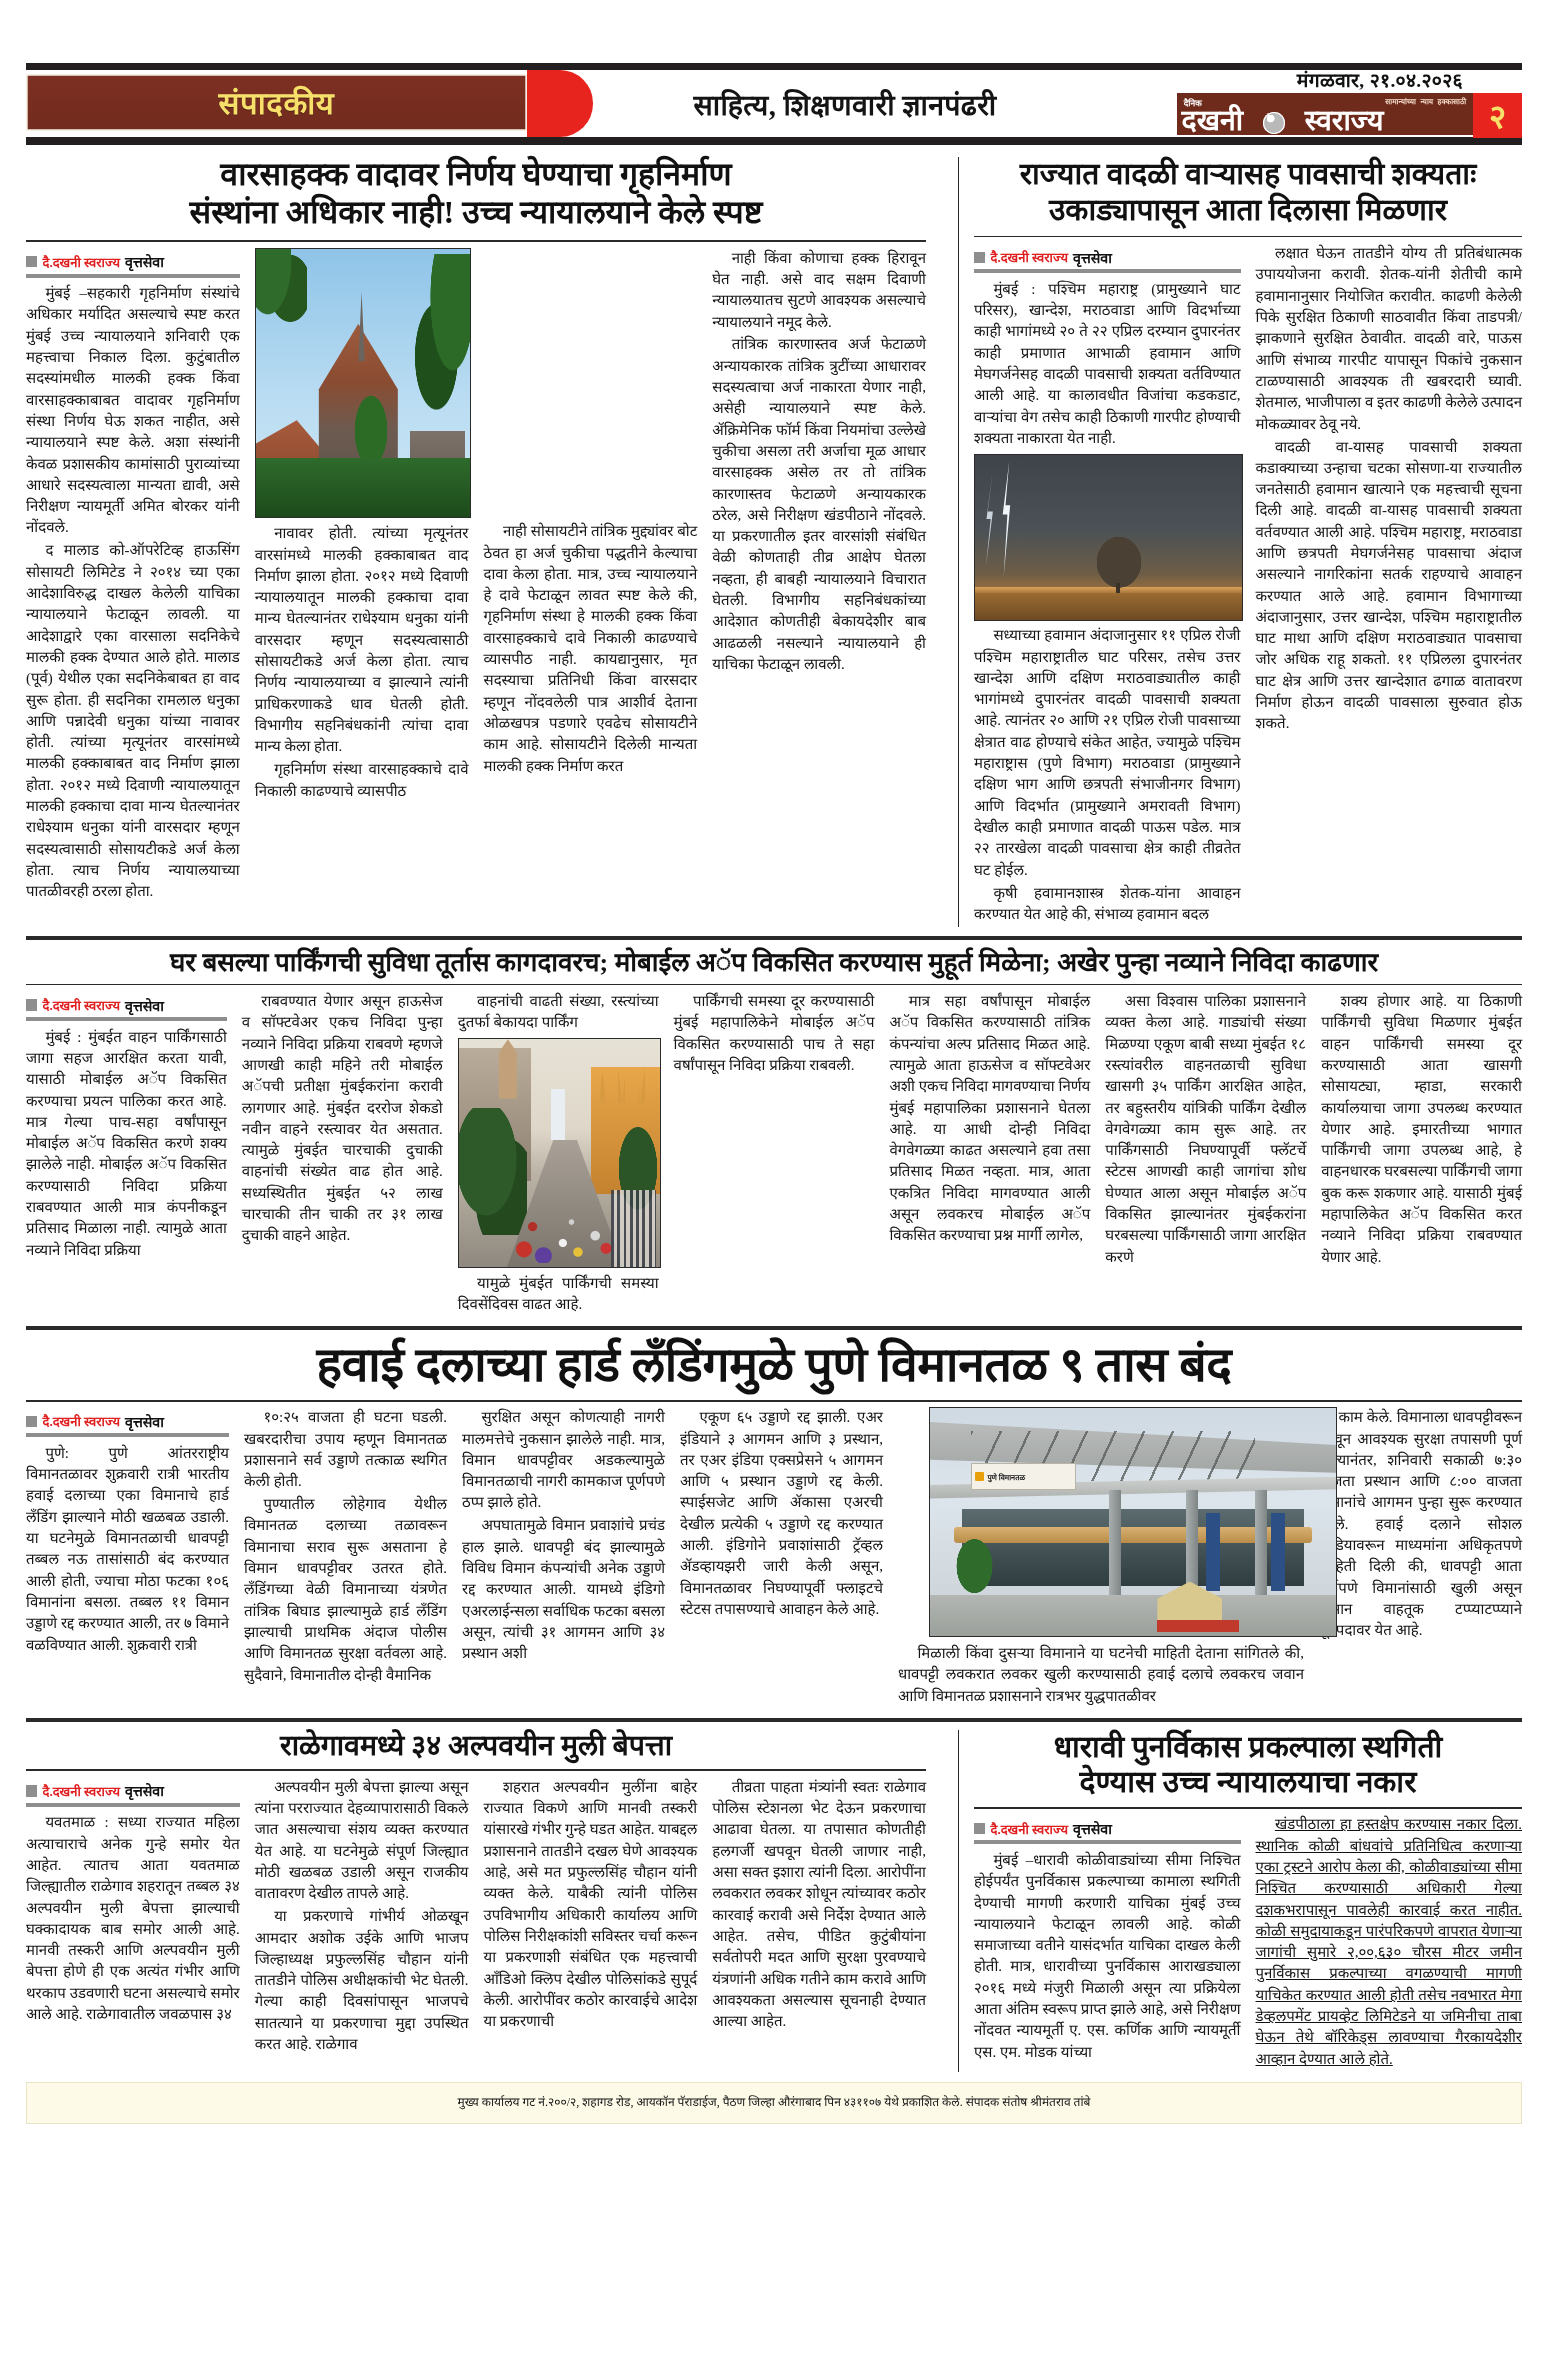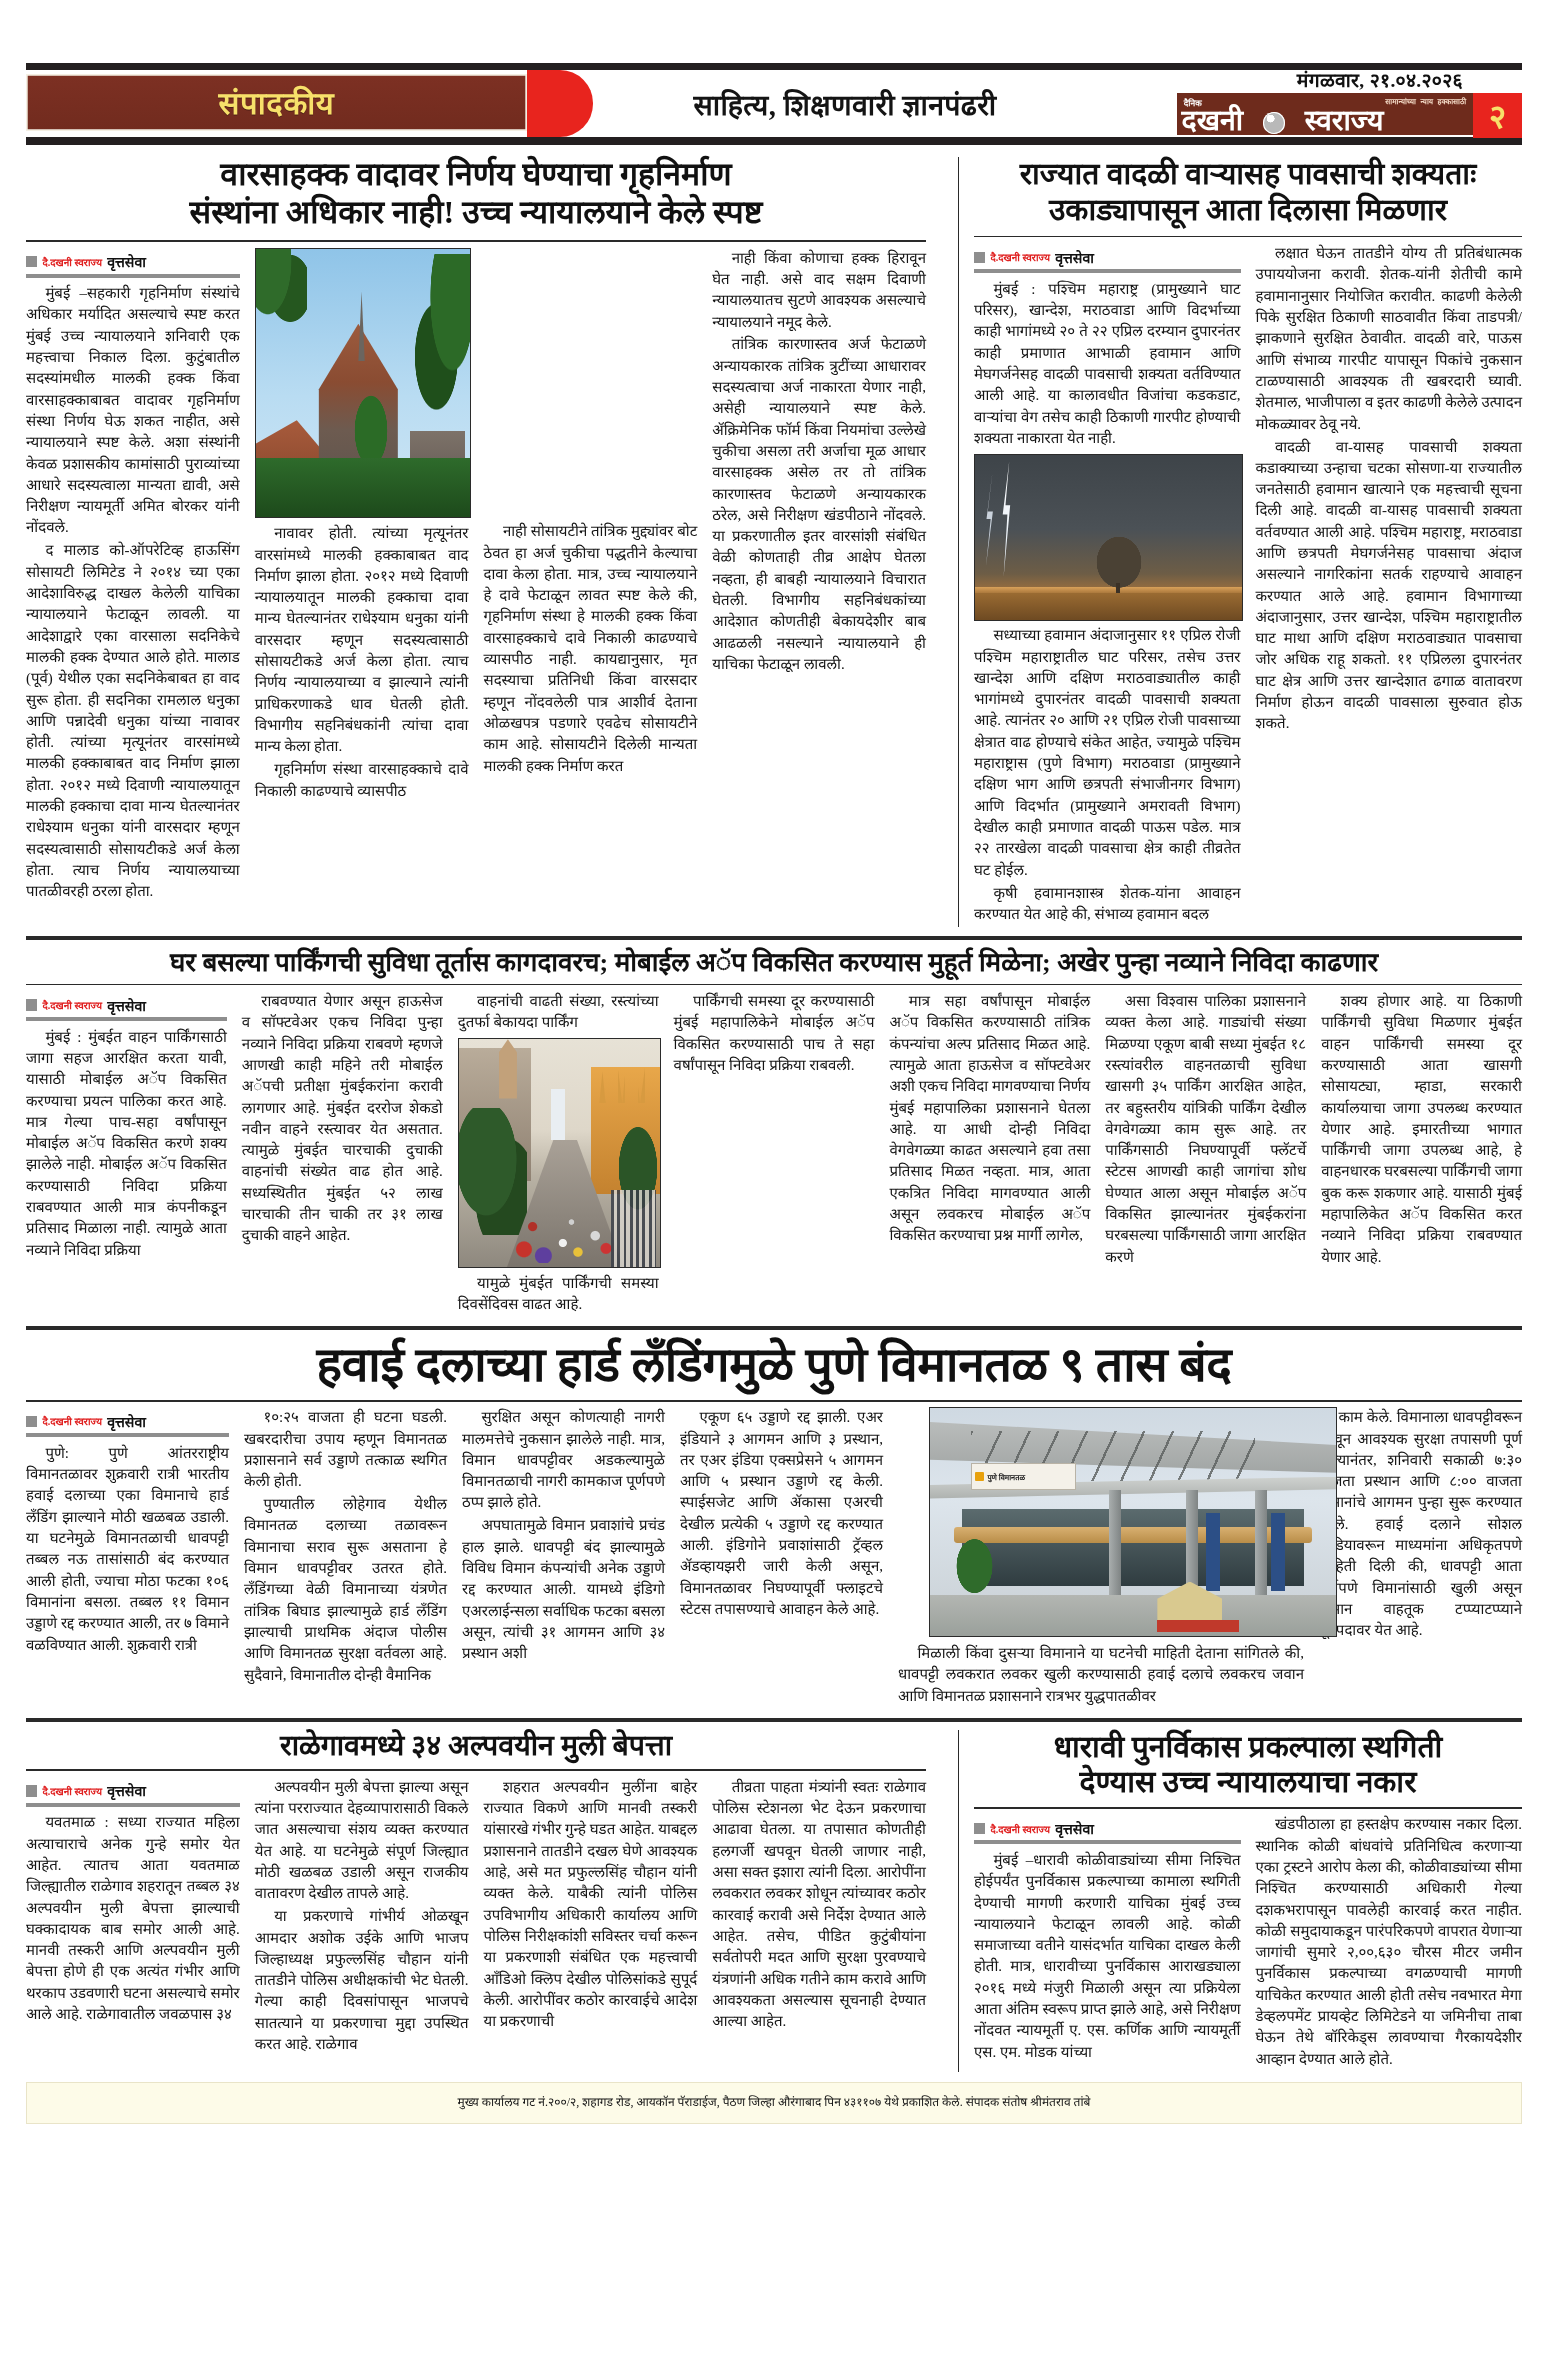--- a/index.html
+++ b/index.html
@@ -60,21 +60,21 @@
     text-align:center;line-height:1.12;
   }
   .hl-1{font-size:32px;}
   .hl-2{font-size:30px;}
   .hl-big{font-size:48px;letter-spacing:-0.3px;}
   .hl-mid{font-size:26px;}
   .hl-sub{font-size:28.5px;}
 
   .byline{display:flex;align-items:center;gap:5.1px;margin:4.6px 0 2.3px 0;}
   .byline .sq{width:11.4px;height:11.4px;background:#8e8e8e;flex:none;}
-  .byline .b-red{color:#e02020;font-weight:700;font-size:10px;}
+  .byline .b-red{color:#e02020;font-weight:700;font-size:13px;}
   .byline .b-blk{color:#111;font-weight:700;font-size:14.2px;}
   .byline-rule{height:4px;background:#8e8e8e;margin-bottom:5.7px;}
 
   .body-txt{
     font-size:15px;line-height:1.42;text-align:justify;text-justify:inter-word;
     color:#141414;hyphens:none;
   }
   .body-txt p{margin:0 0 1.7px 0;text-indent:19.4px;}
 
   .hr-thin{height:1.7px;background:#2a2a2a;margin:8px 0 0 0;}
@@ -496,21 +496,21 @@
           <div class="byline">
             <i class="sq"></i>
             <span class="b-red">दै.दखनी स्वराज्य</span>
             <span class="b-blk">वृत्तसेवा</span>
           </div>
           <div class="byline-rule"></div>
           <div class="body-txt">
             <p>मुंबई –धारावी कोळीवाड्यांच्या सीमा निश्चित होईपर्यंत पुनर्विकास प्रकल्पाच्या कामाला स्थगिती देण्याची मागणी करणारी याचिका मुंबई उच्च न्यायालयाने फेटाळून लावली आहे. कोळी समाजाच्या वतीने यासंदर्भात याचिका दाखल केली होती. मात्र, धारावीच्या पुनर्विकास आराखड्याला २०१६ मध्ये मंजुरी मिळाली असून त्या प्रक्रियेला आता अंतिम स्वरूप प्राप्त झाले आहे, असे निरीक्षण नोंदवत न्यायमूर्ती ए. एस. कर्णिक आणि न्यायमूर्ती एस. एम. मोडक यांच्या</p>
           </div>
         </div>
-        <div class="col" style="max-width:285px;">
+        <div class="col" style="max-width:285px;text-decoration:underline;">
           <div class="body-txt">
             <p>खंडपीठाला हा हस्तक्षेप करण्यास नकार दिला. स्थानिक कोळी बांधवांचे प्रतिनिधित्व करणाऱ्या एका ट्रस्टने आरोप केला की, कोळीवाड्यांच्या सीमा निश्चित करण्यासाठी अधिकारी गेल्या दशकभरापासून पावलेही कारवाई करत नाहीत. कोळी समुदायाकडून पारंपरिकपणे वापरात येणाऱ्या जागांची सुमारे २,००,६३० चौरस मीटर जमीन पुनर्विकास प्रकल्पाच्या वगळण्याची मागणी याचिकेत करण्यात आली होती तसेच नवभारत मेगा डेव्हलपमेंट प्रायव्हेट लिमिटेडने या जमिनीचा ताबा घेऊन तेथे बॉरिकेड्स लावण्याचा गैरकायदेशीर आव्हान देण्यात आले होते.</p>
           </div>
         </div>
       </div>
     </div>
   </div>
 
   <div class="footer">
     <div class="l2">मुख्य कार्यालय गट नं.२००/२, शहागड रोड, आयकॉन पॅराडाईज, पैठण जिल्हा औरंगाबाद पिन ४३११०७ येथे प्रकाशित केले. संपादक संतोष श्रीमंतराव तांबे</div>

